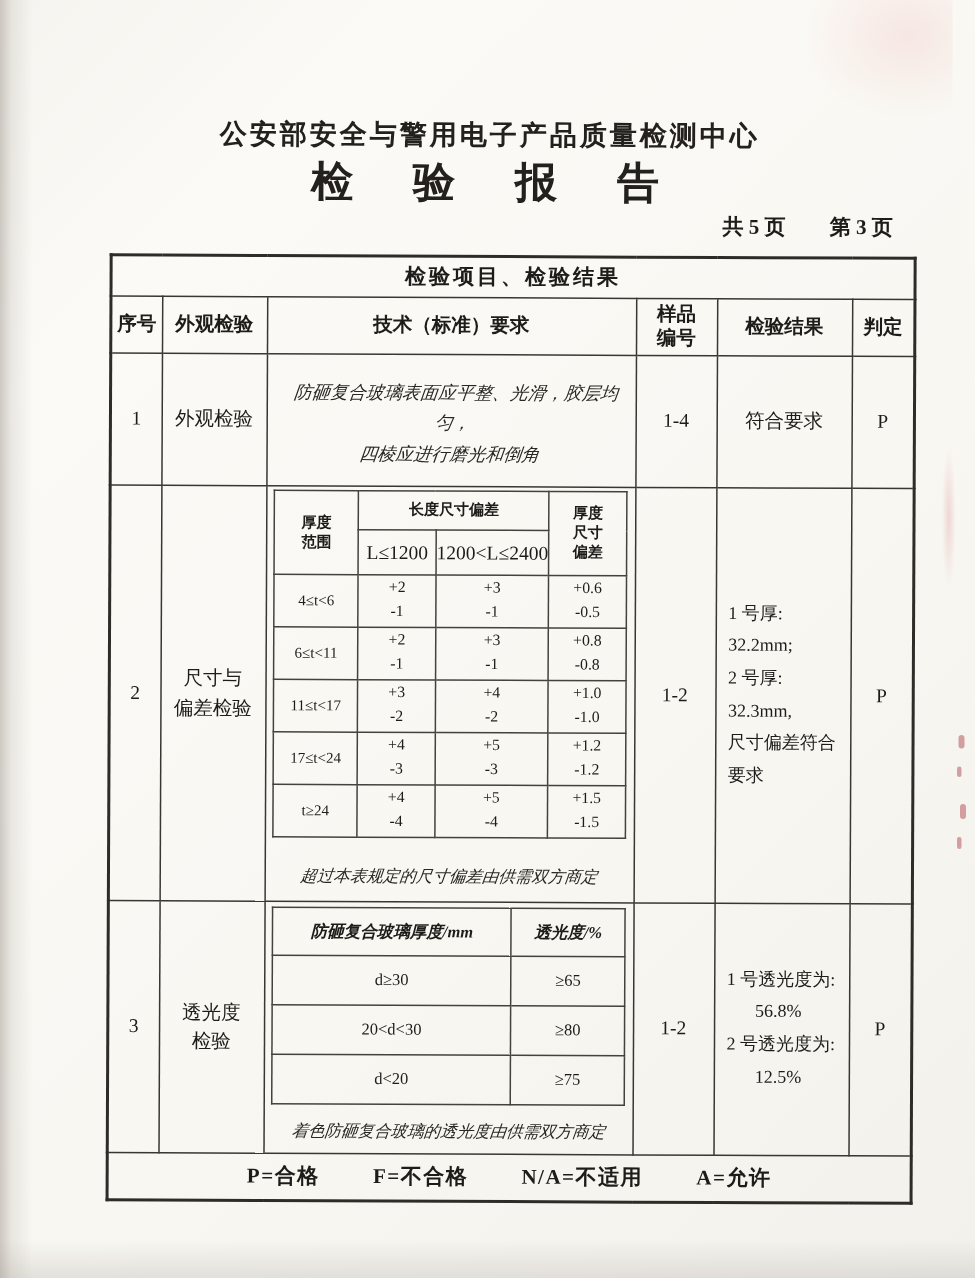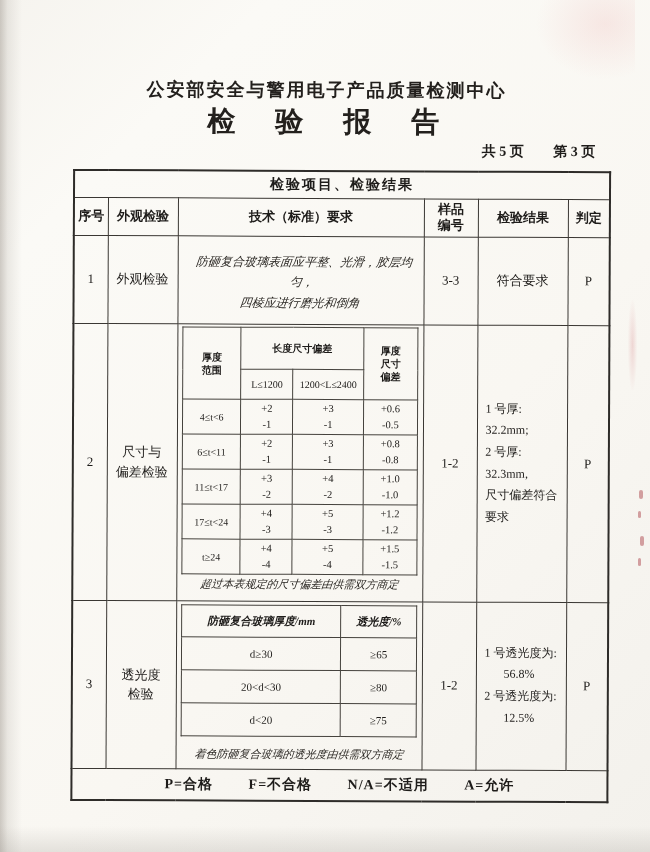--- a/index.html
+++ b/index.html
@@ -88,25 +88,25 @@
   .result-lines { text-align:left; padding-left:8px; font-size:12px; line-height:1.8; }
   .result-lines .ctr { text-align:center; padding-right:12px; }
 
   .inner-wrap { width:100%; height:100%; position:relative; }
 
   .dim-table {
     margin:5px auto 0 auto; width:236px; font-size:10px;
     border:1px solid #3a3733;
   }
   .dim-table td { border:1px solid #45423d; text-align:center; vertical-align:middle; padding:0; }
-  .dim-table .hr1 { height:42px;border-radius:12px; }
+  .dim-table .hr1 { height:26px;border-radius:12px; }
   .dim-table .hr2 { height:30px; }
   .dim-table .drow td { height:35px; }
   .dim-table .hdr { font-weight:bold; line-height:1.3; }
-  .dim-table .sub { font-size:10px; }
+  .dim-table .sub { font-size:13px; }
   .pm div { line-height:1.55; font-size:10.5px; }
 
   .note-line {
     position:absolute; left:0; bottom:0; width:100%; height:38px;
     display:flex; align-items:center; justify-content:center;
   }
   .note-text { font-style:italic; font-size:11px; transform:skewX(-6deg); color:#2a2723; }
 
   .trans-table {
     margin:6px auto 0 auto; width:236px; font-size:11px;
@@ -170,21 +170,21 @@
 
     <tr>
       <td class="row1-td">1</td>
       <td class="row1-td">外观检验</td>
       <td class="row1-td req-cell">
         <div class="handwrite req-text">
           <div>防砸复合玻璃表面应平整、光滑，胶层均匀，</div>
           <div>四棱应进行磨光和倒角</div>
         </div>
       </td>
-      <td class="row1-td">3-3</td>
+      <td class="row1-td">1-4</td>
       <td class="row1-td">符合要求</td>
       <td class="row1-td">P</td>
     </tr>
 
     <tr>
       <td class="row2-td">2</td>
       <td class="row2-td">
         <div class="item-two-line">
           <div>尺寸与</div>
           <div>偏差检验</div>

